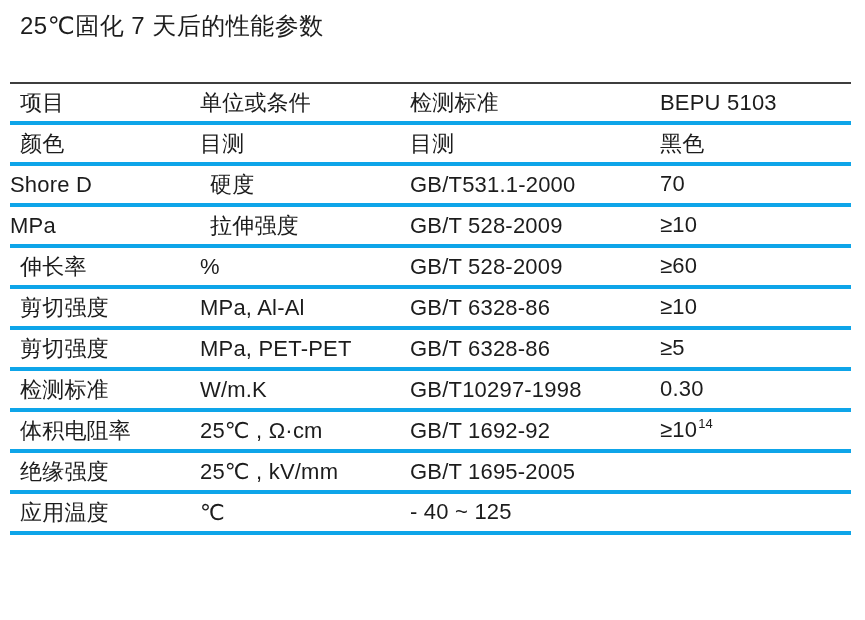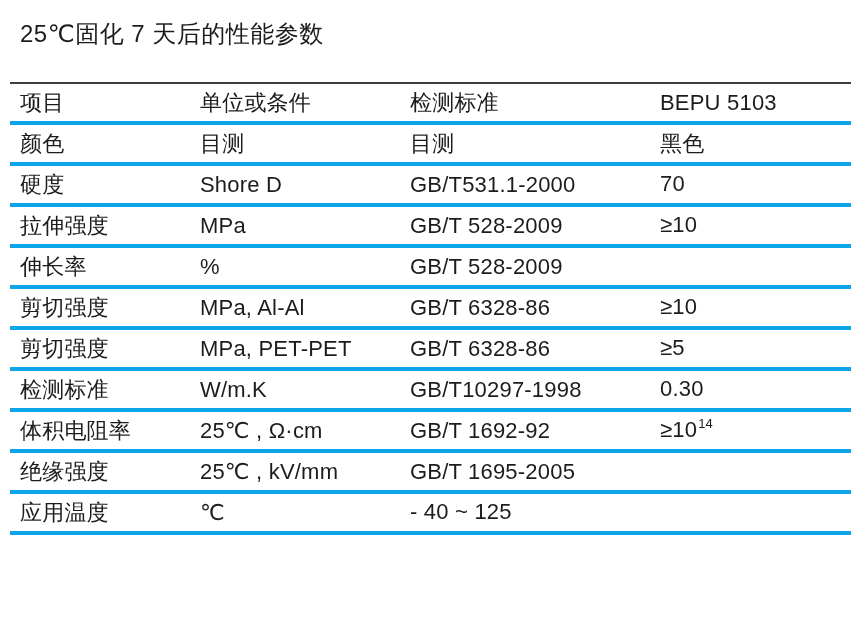--- a/index.html
+++ b/index.html
@@ -11,21 +11,21 @@
     position: relative;
     width: 865px;
     height: 620px;
     font-family: "Liberation Sans", "DejaVu Sans", sans-serif;
     color: #1c1c1c;
     overflow: hidden;
   }
   .page-title {
     position: absolute;
     left: 20px;
-    top: 18px;
+    top: 10px;
     font-size: 24px;
     font-weight: 400;
     letter-spacing: 0.5px;
     white-space: nowrap;
   }
   .spec-table {
     position: absolute;
     left: 10px;
     top: 82px;
     width: 841px;
@@ -68,41 +68,44 @@
   <div class="tr">
     <div class="td col-item">颜色</div>
     <div class="td col-unit">目测</div>
     <div class="td col-standard">目测</div>
     <div class="td col-value">
       <span>黑色</span><sup class="value-sup"></sup>
     </div>
   </div>
 
   <div class="tr">
+    <div class="td col-unit">Shore D</div>
     <div class="td col-item">硬度</div>
-    <div class="td col-unit">Shore D</div>
     <div class="td col-standard">GB/T531.1-2000</div>
     <div class="td col-value">
       <span>70</span><sup class="value-sup"></sup>
     </div>
   </div>
 
   <div class="tr">
+    <div class="td col-unit">MPa</div>
     <div class="td col-item">拉伸强度</div>
-    <div class="td col-unit">MPa</div>
     <div class="td col-standard">GB/T 528-2009</div>
     <div class="td col-value">
       <span>≥10</span><sup class="value-sup"></sup>
     </div>
   </div>
 
   <div class="tr">
     <div class="td col-item">伸长率</div>
     <div class="td col-unit">%</div>
     <div class="td col-standard">GB/T 528-2009</div>
+    <div class="td col-value">
+      <span>≥60</span><sup class="value-sup"></sup>
+    </div>
   </div>
 
   <div class="tr">
     <div class="td col-item">剪切强度</div>
     <div class="td col-unit">MPa, Al-Al</div>
     <div class="td col-standard">GB/T 6328-86</div>
     <div class="td col-value">
       <span>≥10</span><sup class="value-sup"></sup>
     </div>
   </div>

